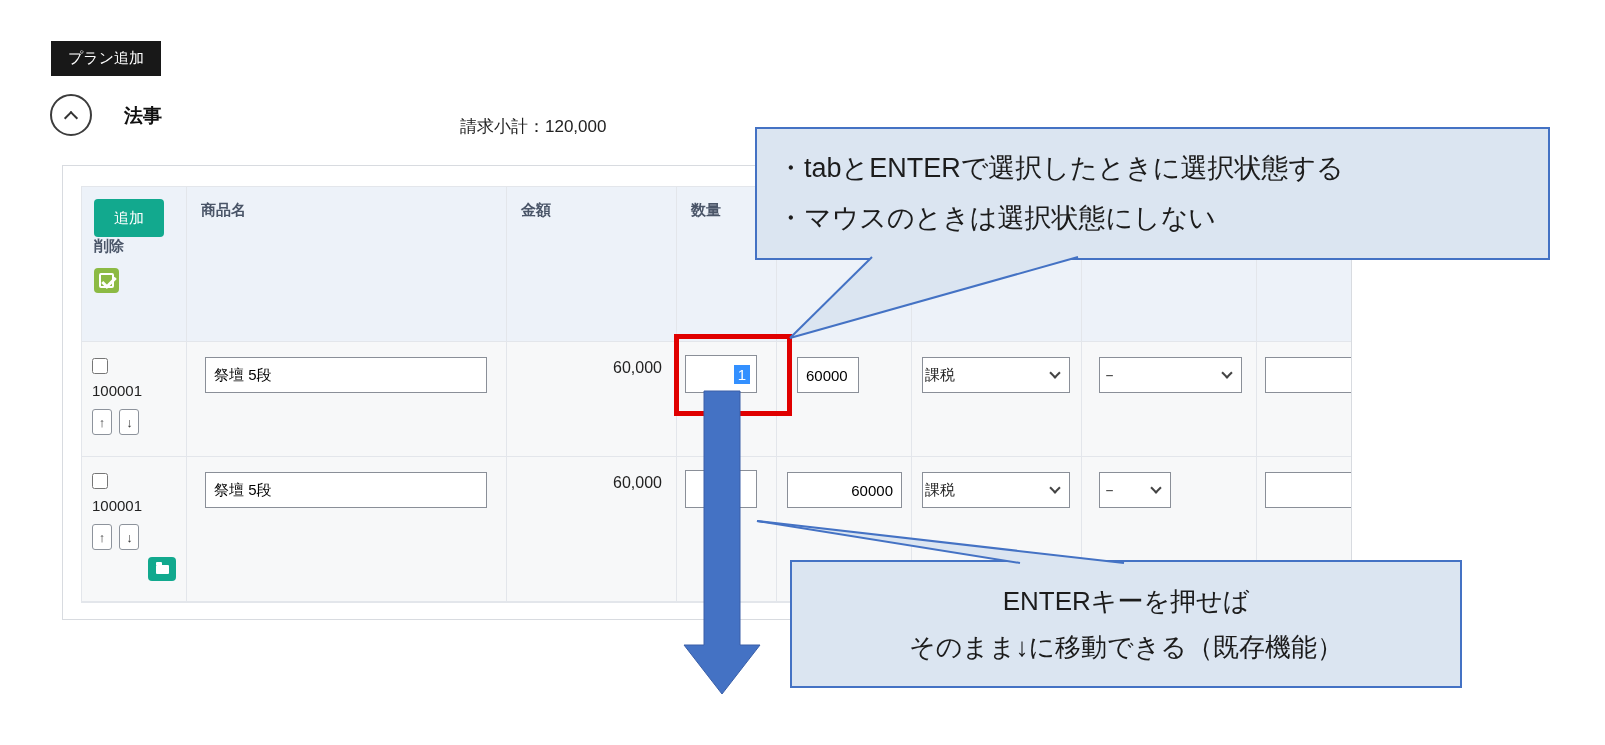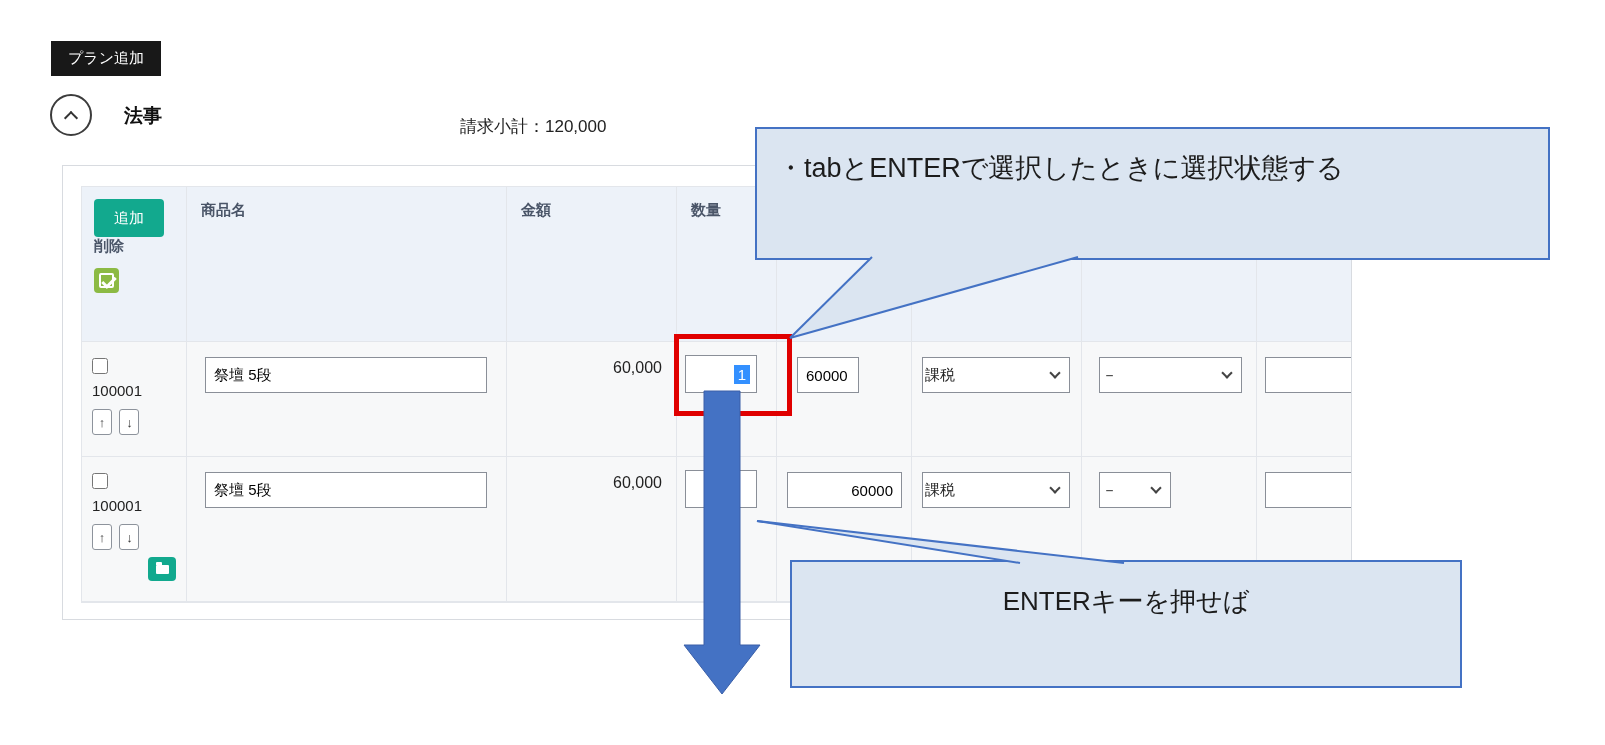--- a/index.html
+++ b/index.html
@@ -200,23 +200,25 @@
         <input class="txt tail-input" style="">
       </div>
 
     </div>
   </div>
 
   <div class="red-box"></div>
 
   <div class="callout callout-top">
     <div>・tabとENTERで選択したときに選択状態する</div>
+    <div>・マウスのときは選択状態にしない</div>
   </div>
   <div class="callout callout-bottom">
     <div>ENTERキーを押せば</div>
+    <div>そのまま↓に移動できる（既存機能）</div>
   </div>
 
   <svg class="overlay" width="1605" height="745" viewBox="0 0 1605 745">
     <polygon points="704,391 740,391 740,645 760,645 722,694 684,645 704,645" fill="#4472c4" stroke="#3a5fa8" stroke-width="1"></polygon>
     <polygon points="872,257 1078,257 790,338" fill="#dbe5f1"></polygon>
     <line x1="872" y1="257" x2="790" y2="338" stroke="#4472c4" stroke-width="2"></line>
     <line x1="1078" y1="257" x2="790" y2="338" stroke="#4472c4" stroke-width="2"></line>
     <polygon points="1020,563 1124,563 757,521" fill="#dbe5f1"></polygon>
     <line x1="1020" y1="563" x2="757" y2="521" stroke="#4472c4" stroke-width="2"></line>
     <line x1="1124" y1="563" x2="757" y2="521" stroke="#4472c4" stroke-width="2"></line>

